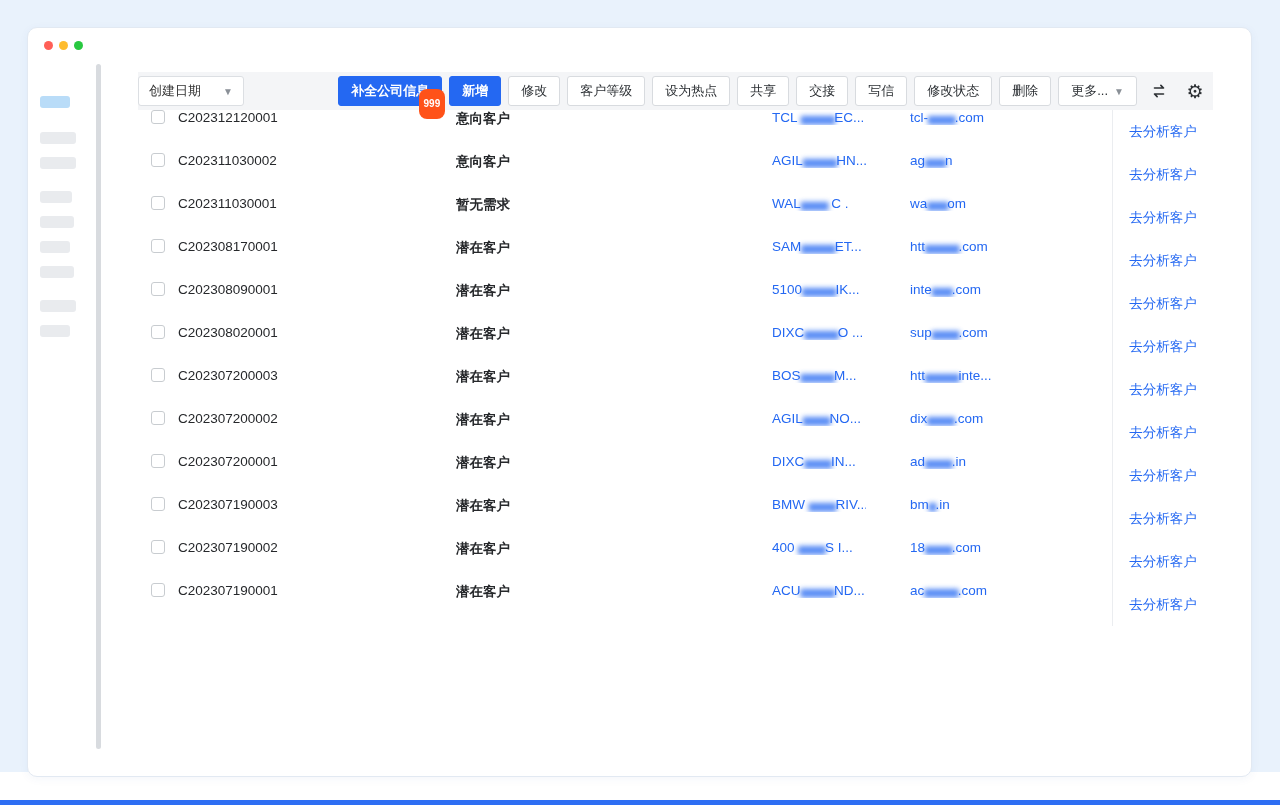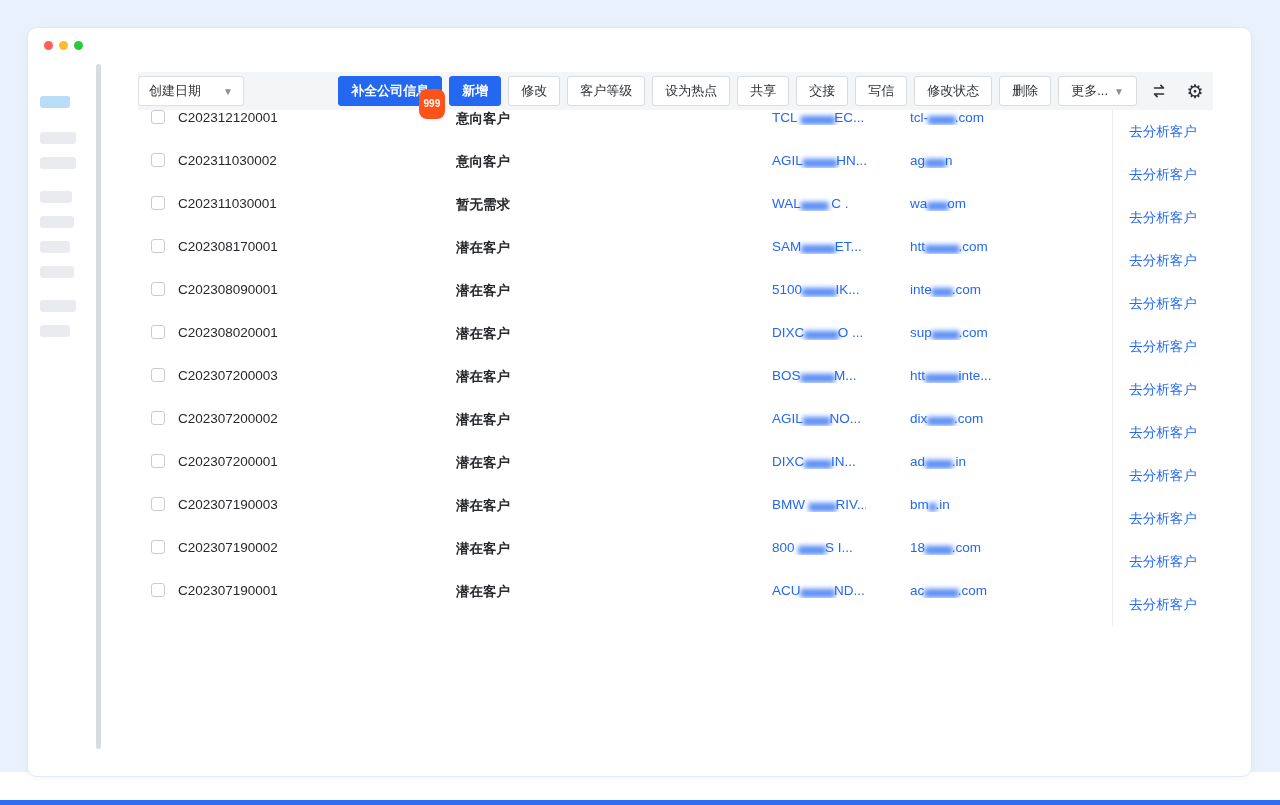--- a/index.html
+++ b/index.html
@@ -339,21 +339,21 @@
 
   <div class="trow">
     <div class="col c-check">
       <span class="checkbox"></span>
     </div>
     <div class="col c-code">C202307190002</div>
     <div class="col c-tag"></div>
     <div class="col c-status">潜在客户</div>
     <div class="col c-level"></div>
     <div class="col c-company">
-      <a class="cell-link"><span class="pre">800 </span><span class="blurred">▆▆▆▆</span><span class="post">S I...</span></a>
+      <a class="cell-link"><span class="pre">400 </span><span class="blurred">▆▆▆▆</span><span class="post">S I...</span></a>
     </div>
     <div class="col c-site">
       <a class="cell-link"><span class="pre">18</span><span class="blurred">▆▆▆▆</span><span class="post">.com</span></a>
     </div>
     <div class="col c-summary"></div>
     <div class="col c-action">
       <a class="action-link">去分析客户</a>
     </div>
   </div>
 

